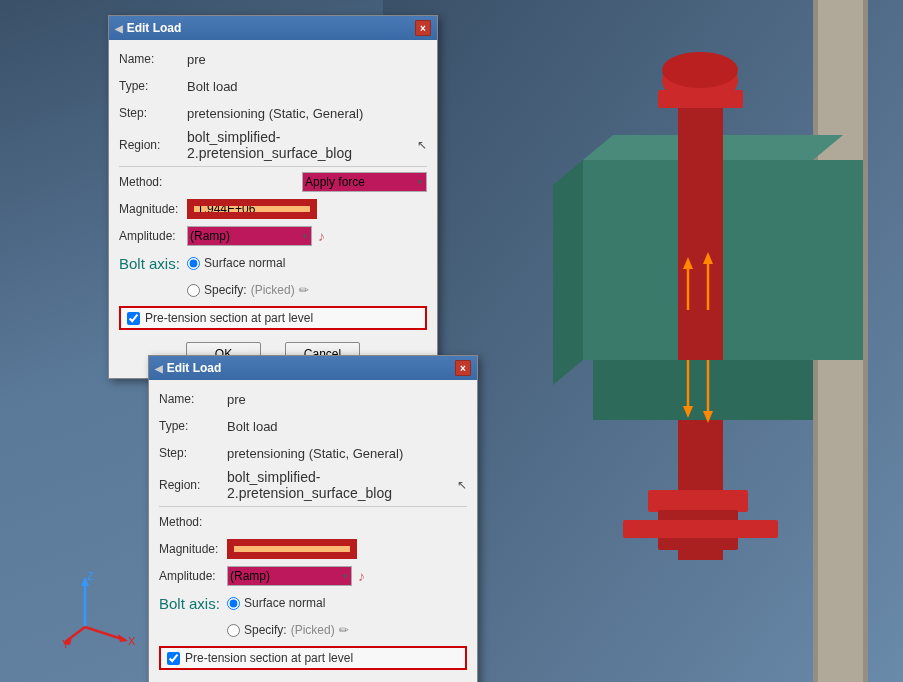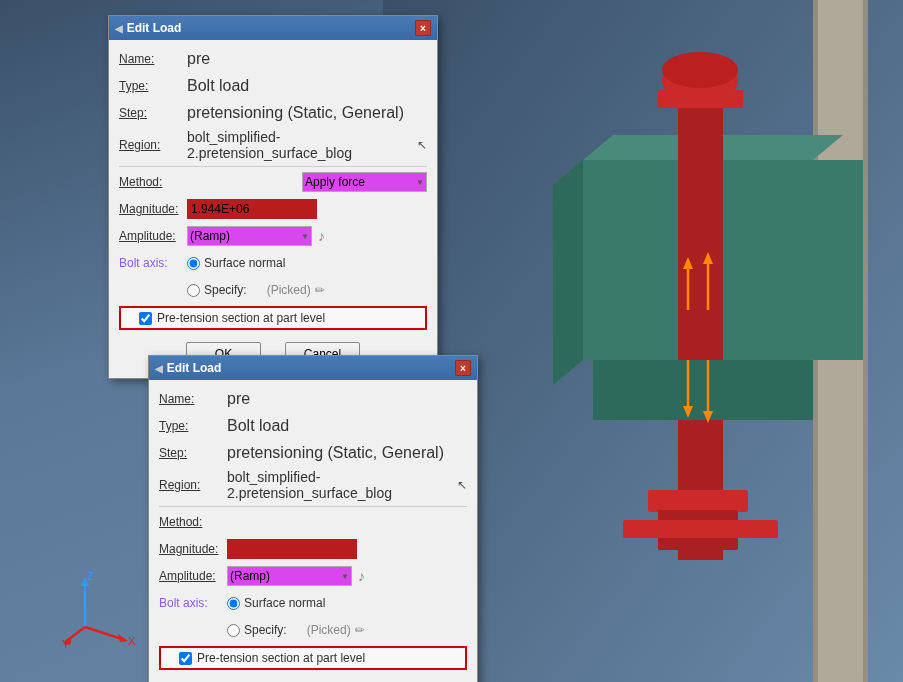--- a/index.html
+++ b/index.html
@@ -103,50 +103,49 @@
       align-items: center;
       margin-bottom: 5px;
       min-height: 22px;
     }
 
     .field-label {
       width: 68px;
       color: #333;
       font-size: 12px;
       flex-shrink: 0;
-      text-decoration: underline;
     }
 
     .field-value {
       color: #333;
-      font-size: 16px;
+      font-size: 13px;
     }
 
     .field-region {
       color: #333;
       font-size: 14px;
     }
 
     .field-input {
       height: 20px;
       font-size: 12px;
-      border: 1px solid #b91c1c;
-      background: #b91c1c;
+      border: 7px solid #b91c1c;
+      background: #fdba74;
       padding: 0 3px;
     }
 
     .field-input-text {
       width: 130px;
     }
 
     .field-select {
       height: 20px;
       font-size: 12px;
       border: 1px solid #aaa;
-      background: #d946ef;
+      background: #be185d;
       padding: 0 2px;
       width: 125px;
       appearance: none;
       -webkit-appearance: none;
       position: relative;
       cursor: pointer;
     }
 
     .select-wrapper {
       position: relative;
@@ -179,21 +178,21 @@
       display: flex;
       align-items: center;
       margin-bottom: 5px;
       justify-content: space-between;
     }
 
     .pretension-row {
       display: flex;
       align-items: center;
       border: 2px solid #cc0000;
-      padding: 3px 18px;
+      padding: 3px 6px;
       margin-bottom: 8px;
       background: #f8f8f8;
     }
 
     .pretension-row input[type="checkbox"] {
       margin-right: 5px;
     }
 
     .pretension-label {
       font-size: 12px;
@@ -220,33 +219,33 @@
     .divider {
       height: 1px;
       background: #ccc;
       margin: 4px 0;
     }
 
     
     .picked-text {
       color: #888;
       font-size: 12px;
-      margin-left: 20px;
+      margin-left: 4px;
     }
 
     .pencil-icon {
       margin-left: 4px;
       color: #888;
       font-size: 12px;
     }
 
     .bolt-axis-label {
       width: 68px;
-      color: #8b5cf6;
-      font-size: 12px;
+      color: #0f766e;
+      font-size: 15px;
       flex-shrink: 0;
     }
   </style>
 </head>
 <body>
 
 <div class="viewport">
 
   <svg class="model-area" viewBox="0 0 520 682" xmlns="http://www.w3.org/2000/svg">
 

